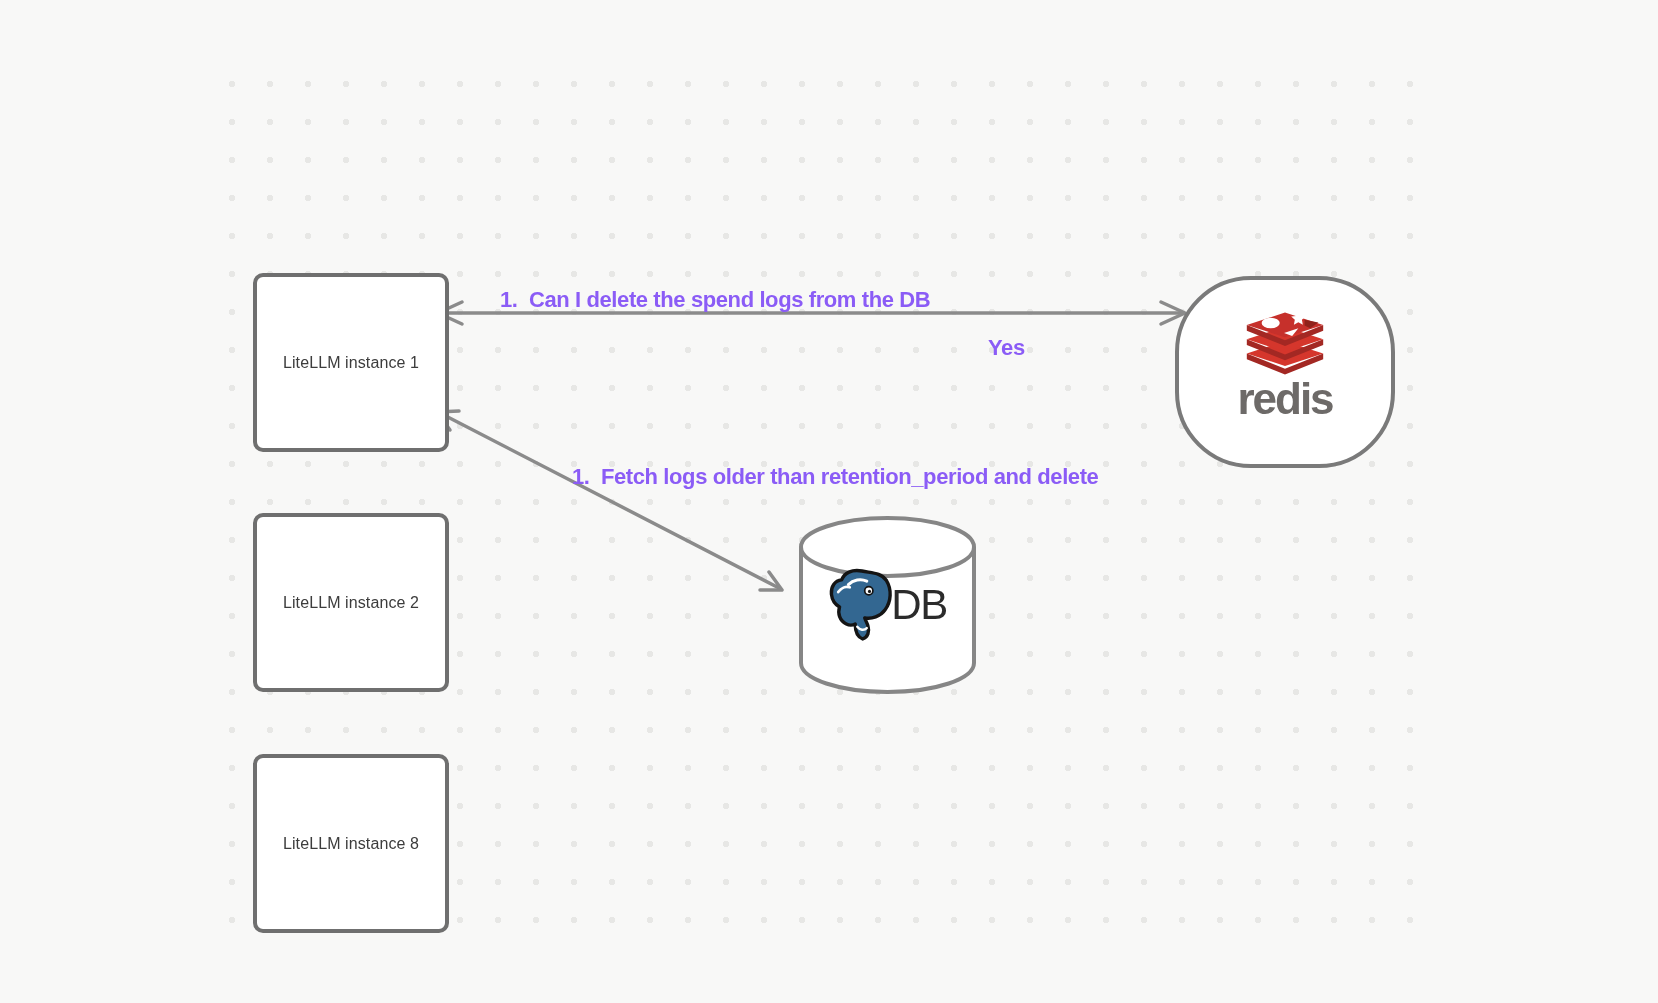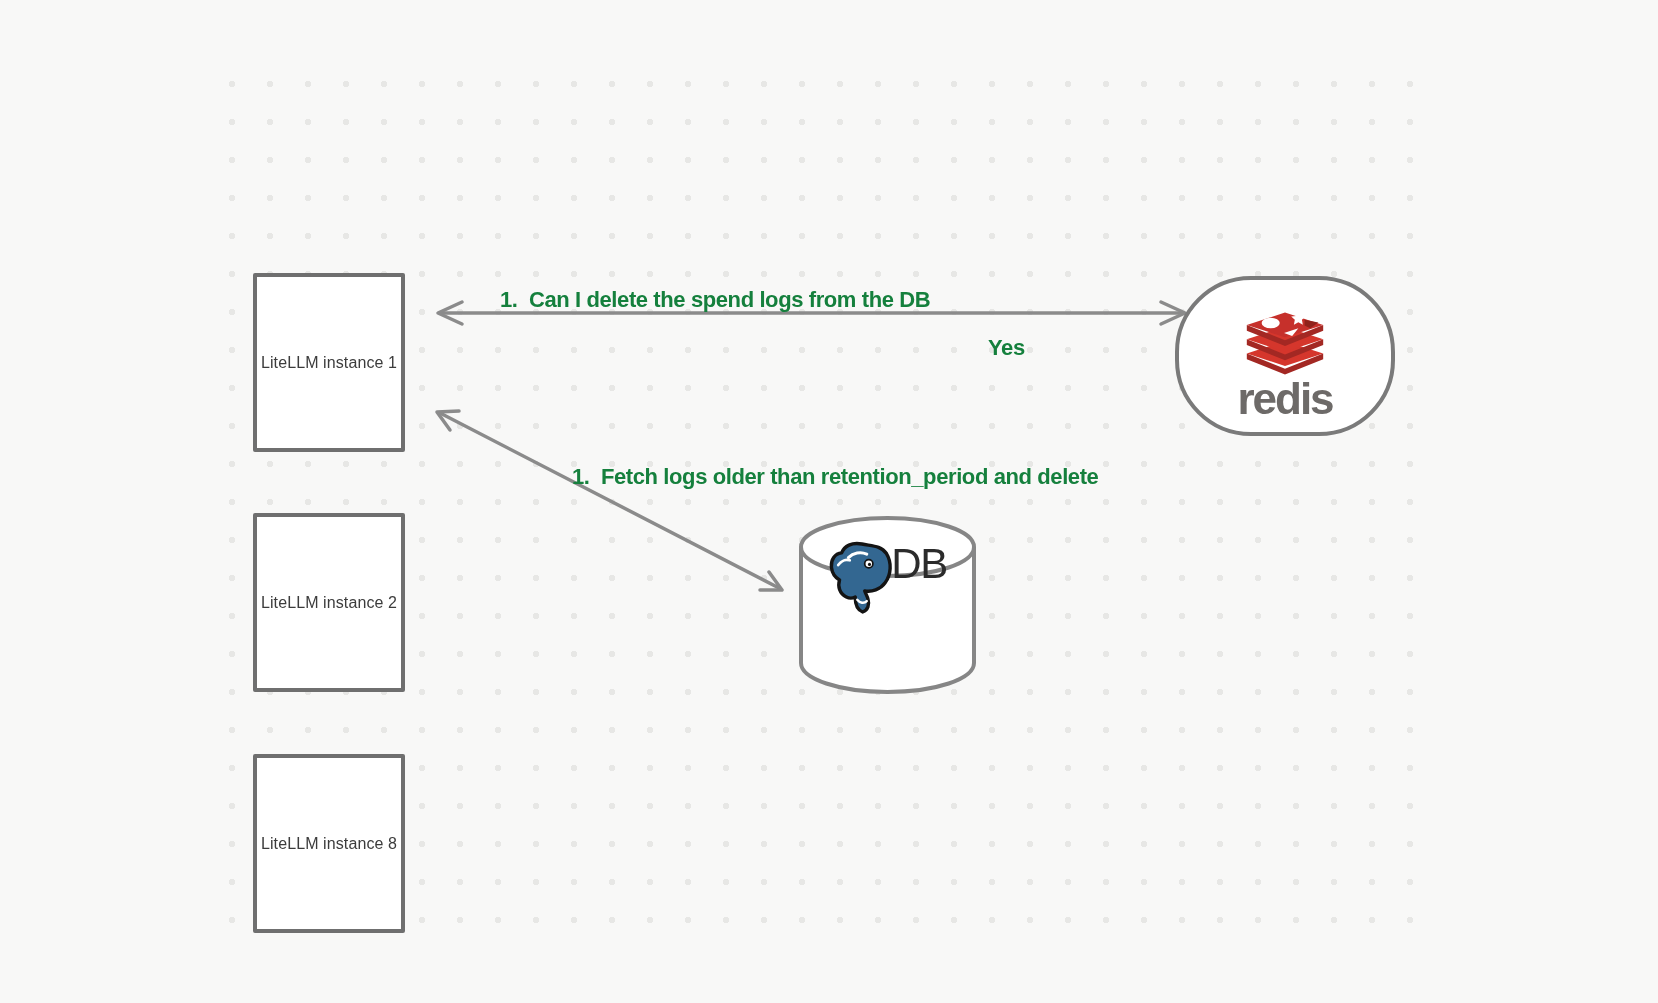--- a/index.html
+++ b/index.html
@@ -21,52 +21,52 @@
     background-image: radial-gradient(circle 3.2px at 19px 19px, #e7e7e5 98%, transparent 100%);
     background-size: 38px 38px;
   }
   .edges-svg {
     position: absolute; left: 0; top: 0;
     width: 1658px; height: 1003px;
     pointer-events: none;
   }
   .instance-box {
     position: absolute;
-    width: 152px; height: 179px;
+    width: 196px; height: 179px;
     background: #ffffff;
     border: 4px solid #6f6f6f;
-    border-radius: 2px;
+    border-radius: 10px;
     box-sizing: border-box;
     display: flex; align-items: center; justify-content: center;
   }
   .instance-box .box-label {
     font-size: 16px;
     color: #3c3c3c;
     letter-spacing: 0.1px;
   }
   .box-1 { left: 253px; top: 273px; }
   .box-2 { left: 253px; top: 513px; }
   .box-3 { left: 253px; top: 754px; }
 
   .edge-label {
     position: absolute;
     font-weight: 700;
     font-size: 22px;
     letter-spacing: -0.4px;
-    color: #15803d;
+    color: #8b5cf6;
     white-space: pre;
   }
   .label-1 { left: 500px; top: 287px; }
   .label-yes { left: 988px; top: 287px; margin-top: 48px; }
   .label-2 { left: 572px; top: 464px; }
 
   .redis-node {
     position: absolute;
     left: 1175px; top: 276px;
-    width: 220px; height: 160px;
+    width: 220px; height: 192px;
     background: #ffffff;
     border: 4px solid #7a7a7a;
     border-radius: 76px;
     box-sizing: border-box;
     display: flex; flex-direction: column;
     align-items: center;
     padding-top: 32px;
   }
   .redis-wordmark {
     font-weight: 700;
@@ -78,21 +78,21 @@
   }
   .db-cylinder-wrap {
     position: absolute;
     left: 797px; top: 514px;
     width: 181px; height: 182px;
   }
   .db-content {
     position: absolute;
     left: 797px; top: 540px;
     width: 181px; height: 130px;
-    display: flex; align-items: flex-start; justify-content: center;
+    display: flex; align-items: center; justify-content: center;
   }
   .db-label {
     font-size: 42px;
     font-weight: 400;
     letter-spacing: -1.5px;
     color: #2b2b2b;
     margin-left: -5px;
   }
 </style>
 </head>

